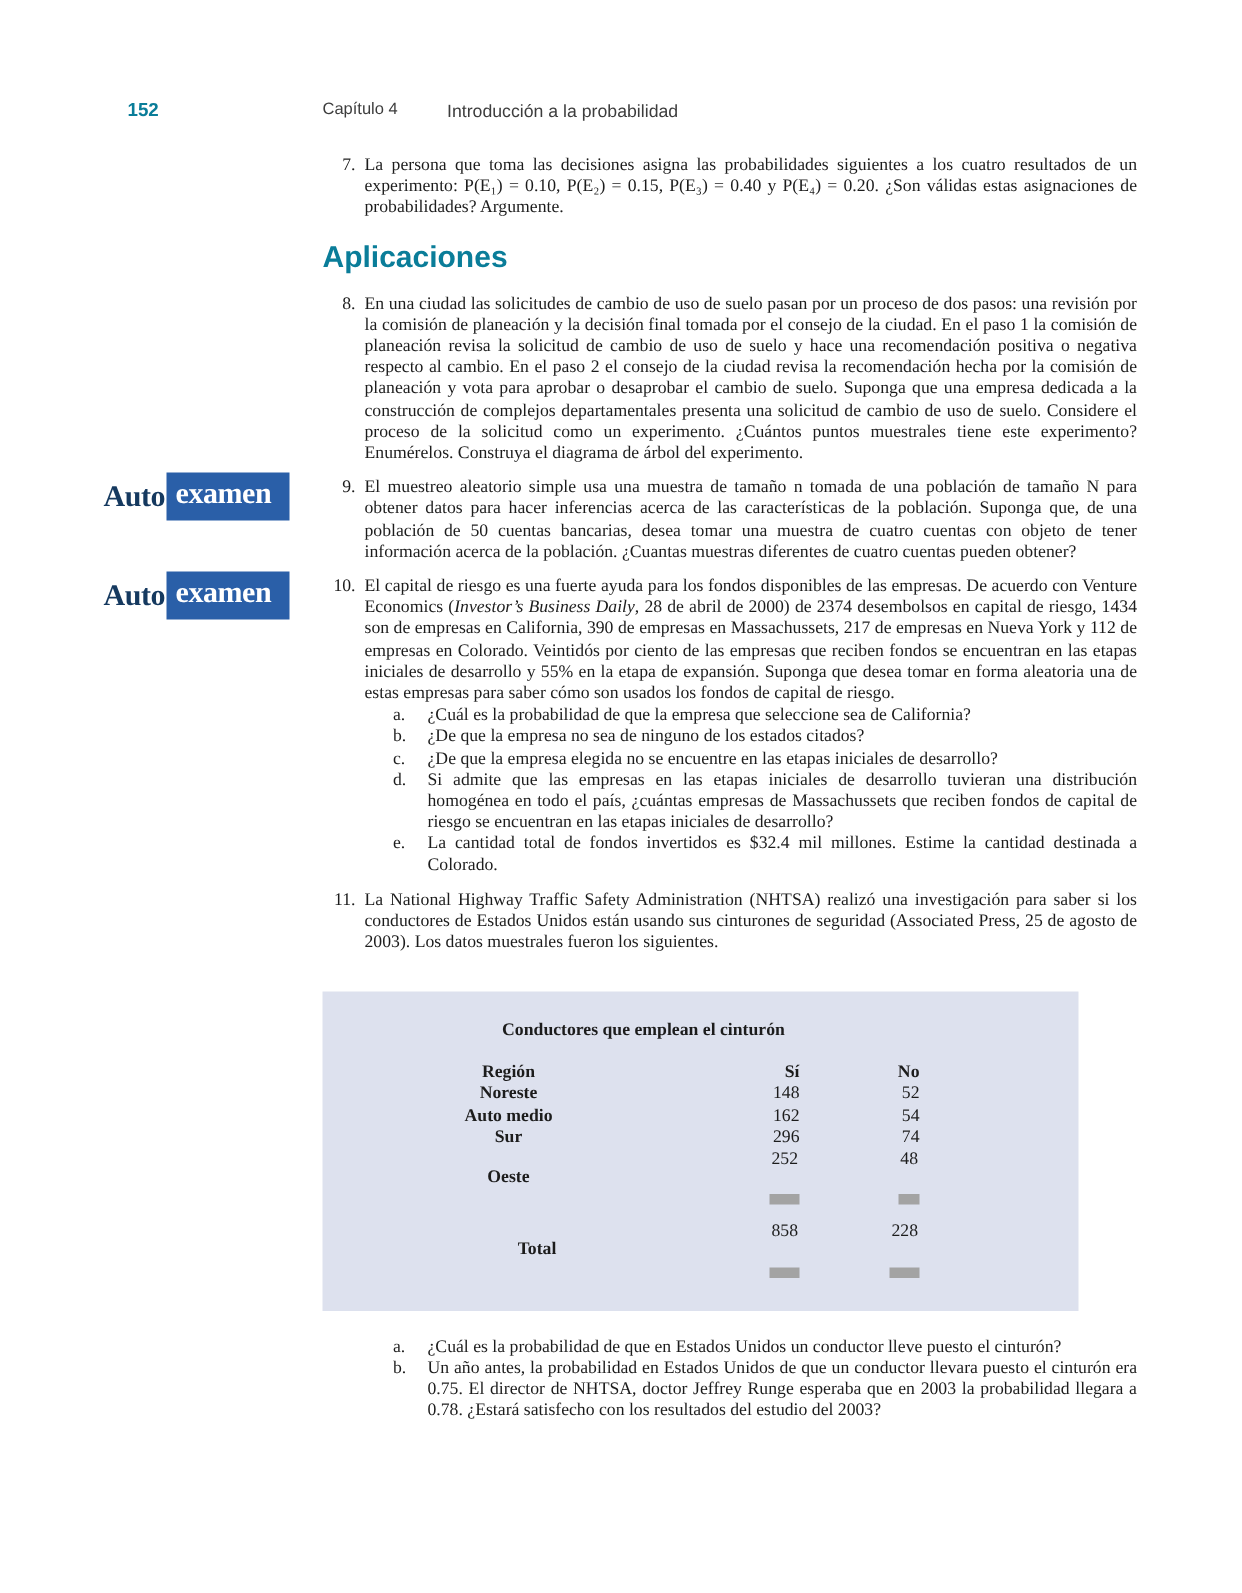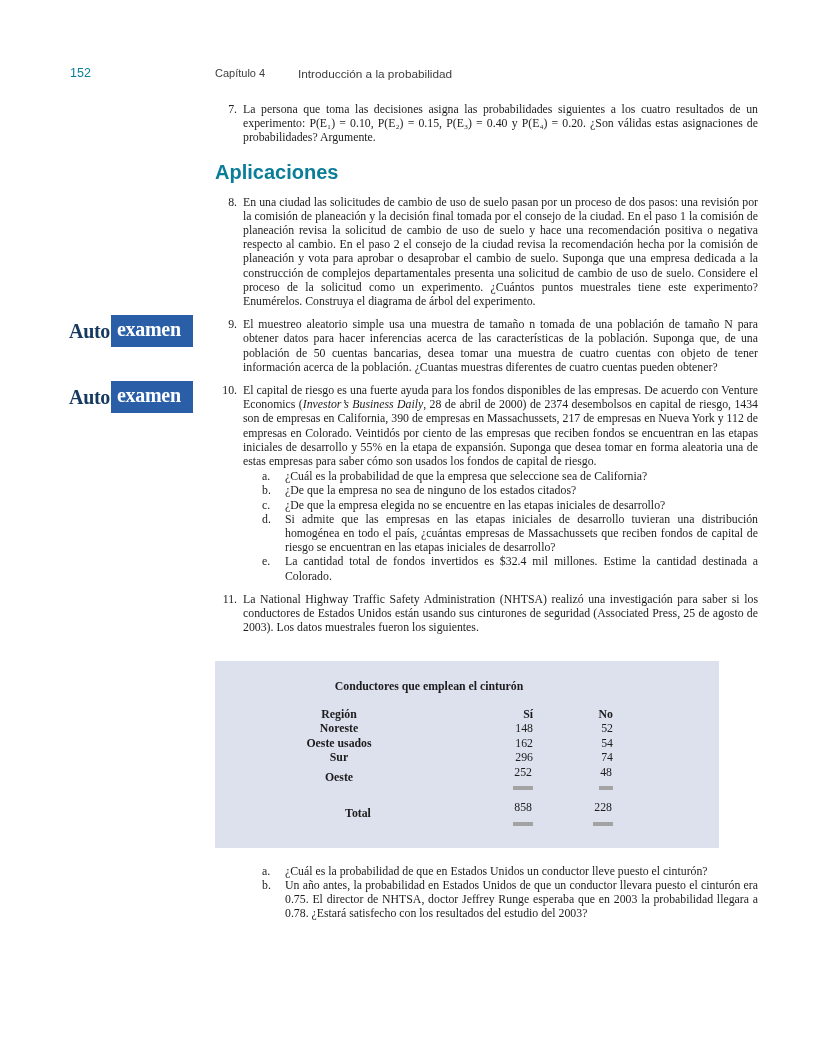--- a/index.html
+++ b/index.html
@@ -3,22 +3,22 @@
 <meta charset="utf-8">
 <style>
   html,body { margin:0; padding:0; background:#ffffff; }
   .page {
     position:relative; width:828px; height:1062px; background:#ffffff;
     font-family:"Liberation Serif", serif; color:#1c1c1c; overflow:hidden;
   }
   
   .header { position:absolute; top:66px; left:0; right:0; height:18px; }
   .page-num {
-    position:absolute; left:70px; top:0;
-    font-family:"Liberation Sans", sans-serif; font-weight:normal;
+    position:absolute; left:85px; top:0;
+    font-family:"Liberation Sans", sans-serif; font-weight:bold;
     font-size:12.5px; color:#0a7d99;
   }
   .chapter {
     position:absolute; left:215px; top:1px;
     font-family:"Liberation Sans", sans-serif; font-size:11px; color:#3d3d3d;
   }
   .chapter-title {
     position:absolute; left:298px; top:1px;
     font-family:"Liberation Sans", sans-serif; font-size:11.8px; color:#3d3d3d;
   }
@@ -64,21 +64,21 @@
   }
   table.seatbelt { border-collapse:collapse; margin-left:30px; font-size:11.8px; }
   table.seatbelt th, table.seatbelt td { padding:0; line-height:14.5px; }
   th.c-region, td.c-region { width:150px; text-align:center; font-weight:bold; }
   th.c-si, td.c-si { width:100px; text-align:right; }
   th.c-no, td.c-no { width:80px; text-align:right; }
   th.c-si, th.c-no { padding-right:3px; padding-bottom:10px; font-weight:bold; }
   th.c-region { padding-bottom:10px; }
   tr.total-row td { padding-top:10px; }
   td.total-label { font-weight:bold; padding-left:38px !important; }
-  .ul { display:inline-block; border-bottom:4px solid #a3a3a3; padding:0 1px 7px 1px; }
+  .ul { display:inline-block; border-bottom:7px solid #a3a3a3; padding:0 1px 17px 1px; }
 </style>
 </head>
 <body>
 
 <div class="page">
 
   <div class="header">
     <span class="page-num">152</span>
     <span class="chapter">Capítulo 4</span>
     <span class="chapter-title">Introducción a la probabilidad</span>
@@ -163,21 +163,21 @@
             <th class="c-no">No</th>
           </tr>
         </thead>
         <tbody>
           <tr>
             <td class="c-region">Noreste</td>
             <td class="c-si">148</td>
             <td class="c-no">52</td>
           </tr>
           <tr>
-            <td class="c-region">Oeste usados</td>
+            <td class="c-region">Auto medio</td>
             <td class="c-si">162</td>
             <td class="c-no">54</td>
           </tr>
           <tr>
             <td class="c-region">Sur</td>
             <td class="c-si">296</td>
             <td class="c-no">74</td>
           </tr>
           <tr>
             <td class="c-region">Oeste</td>

